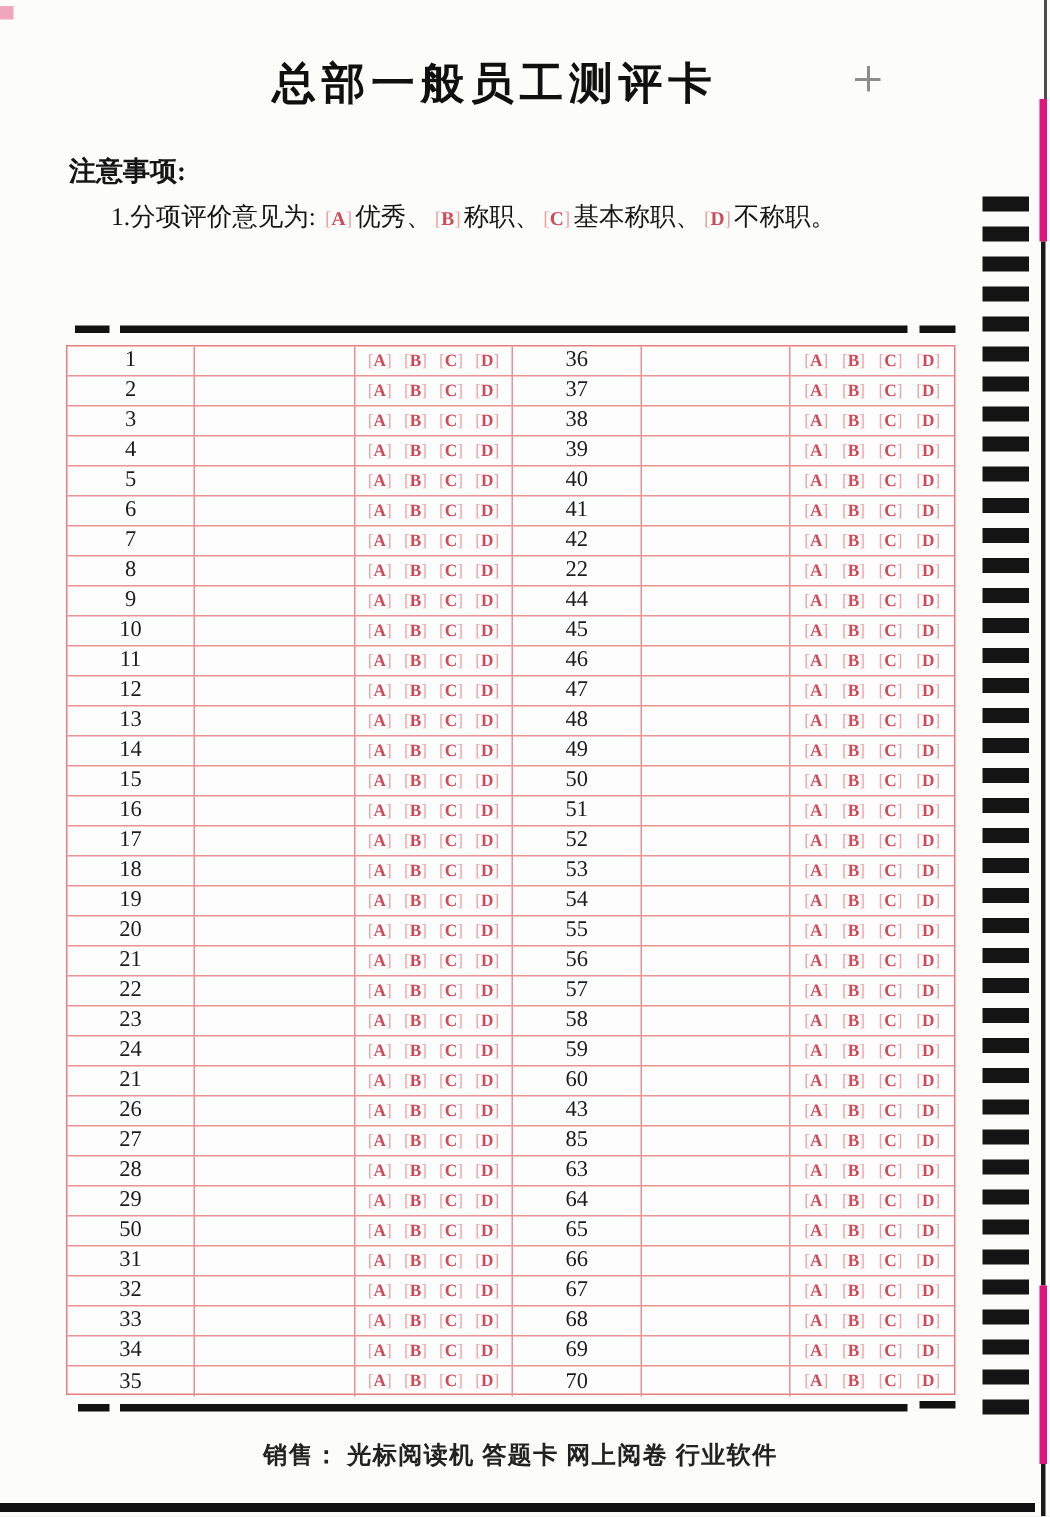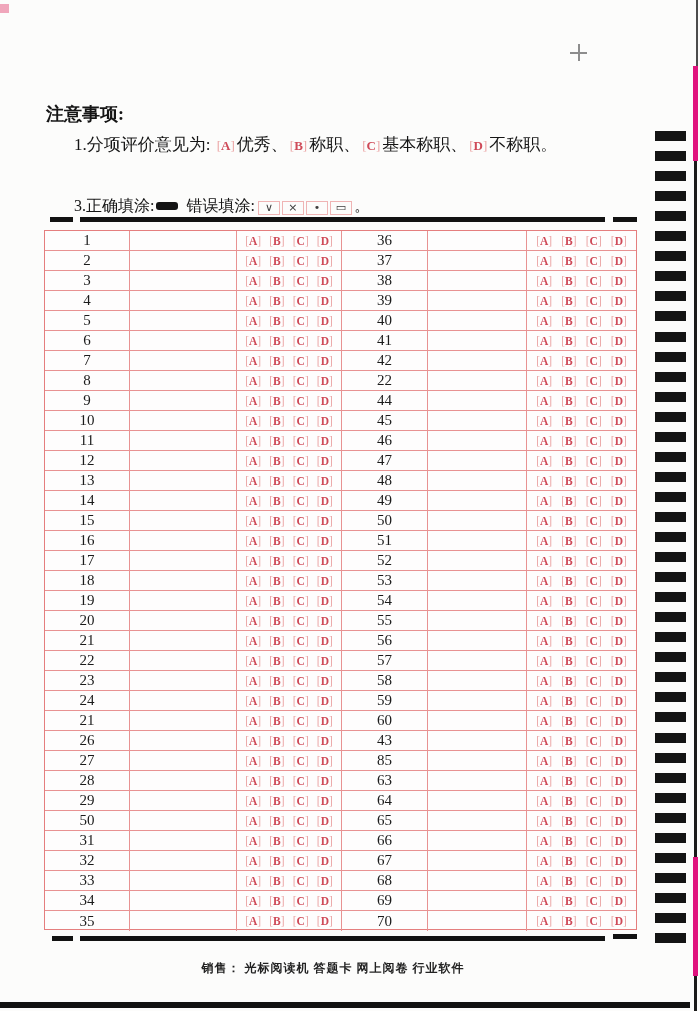--- a/index.html
+++ b/index.html
@@ -57,46 +57,43 @@
   
   .tmark { position:absolute; left:655px; width:31px; height:10px; background:#141414; }
   .edge { position:absolute; }
   .edge-top-thin   { left:696px; top:0;     width:2px; height:66px;  background:#4c4c4c; }
   .edge-magenta-1  { left:693px; top:66px;  width:5px; height:95px;  background:#e0147e; }
   .edge-black-mid  { left:694px; top:161px; width:3px; height:696px; background:#1a1a1a; }
   .edge-magenta-2  { left:693px; top:857px; width:5px; height:119px; background:#e0147e; }
   .edge-black-bot  { left:694px; top:976px; width:3px; height:35px;  background:#1a1a1a; }
 
   .footer {
-    position:absolute; top:960px; left:2px; width:662px; text-align:center;
-    font-size:12px; font-weight:bold; letter-spacing:1px; color:#222;
+    position:absolute; top:960px; left:16px; width:662px; text-align:center;
+    font-size:16px; font-weight:bold; letter-spacing:1px; color:#222;
   }
   .bottom-line { position:absolute; left:0; top:1002px; width:690px; height:6px; background:#111; }
 </style>
 </head>
 <body>
 
 <div class="page">
 
   <div class="corner-mark"></div>
   <div class="plus-mark"></div>
 
+  <div class="title">总部一般员工测评卡</div>
 
   <div class="notes-heading">注意事项:</div>
 
   <div class="note note1">
     <span>1.分项评价意见为:</span>
     <span><span class="opt-marker"><span class="bk">[</span>A<span class="bk">]</span></span><span>优秀、</span><span class="opt-marker"><span class="bk">[</span>B<span class="bk">]</span></span><span>称职、</span><span class="opt-marker"><span class="bk">[</span>C<span class="bk">]</span></span><span>基本称职、</span><span class="opt-marker"><span class="bk">[</span>D<span class="bk">]</span></span><span>不称职。</span></span>
   </div>
 
 
-  <div class="note note3">
-    <span>3.正确填涂:</span><span class="fill-bar"></span>
-    <span>错误填涂:</span><span class="wrong-group"><span class="wbox">∨</span><span class="wbox">×</span><span class="wbox">•</span><span class="wbox">▭</span></span><span>。</span>
-  </div>
 
   <div class="sep" style="left:50px; top:217px; width:23px;"></div>
   <div class="sep" style="left:80px; top:217px; width:525px;"></div>
   <div class="sep" style="left:613px; top:217px; width:24px;"></div>
 
   <div class="grid">
       <div class="grow">
         <div class="cell num">1</div>
         <div class="cell"></div>
         <div class="cell bubbles">

